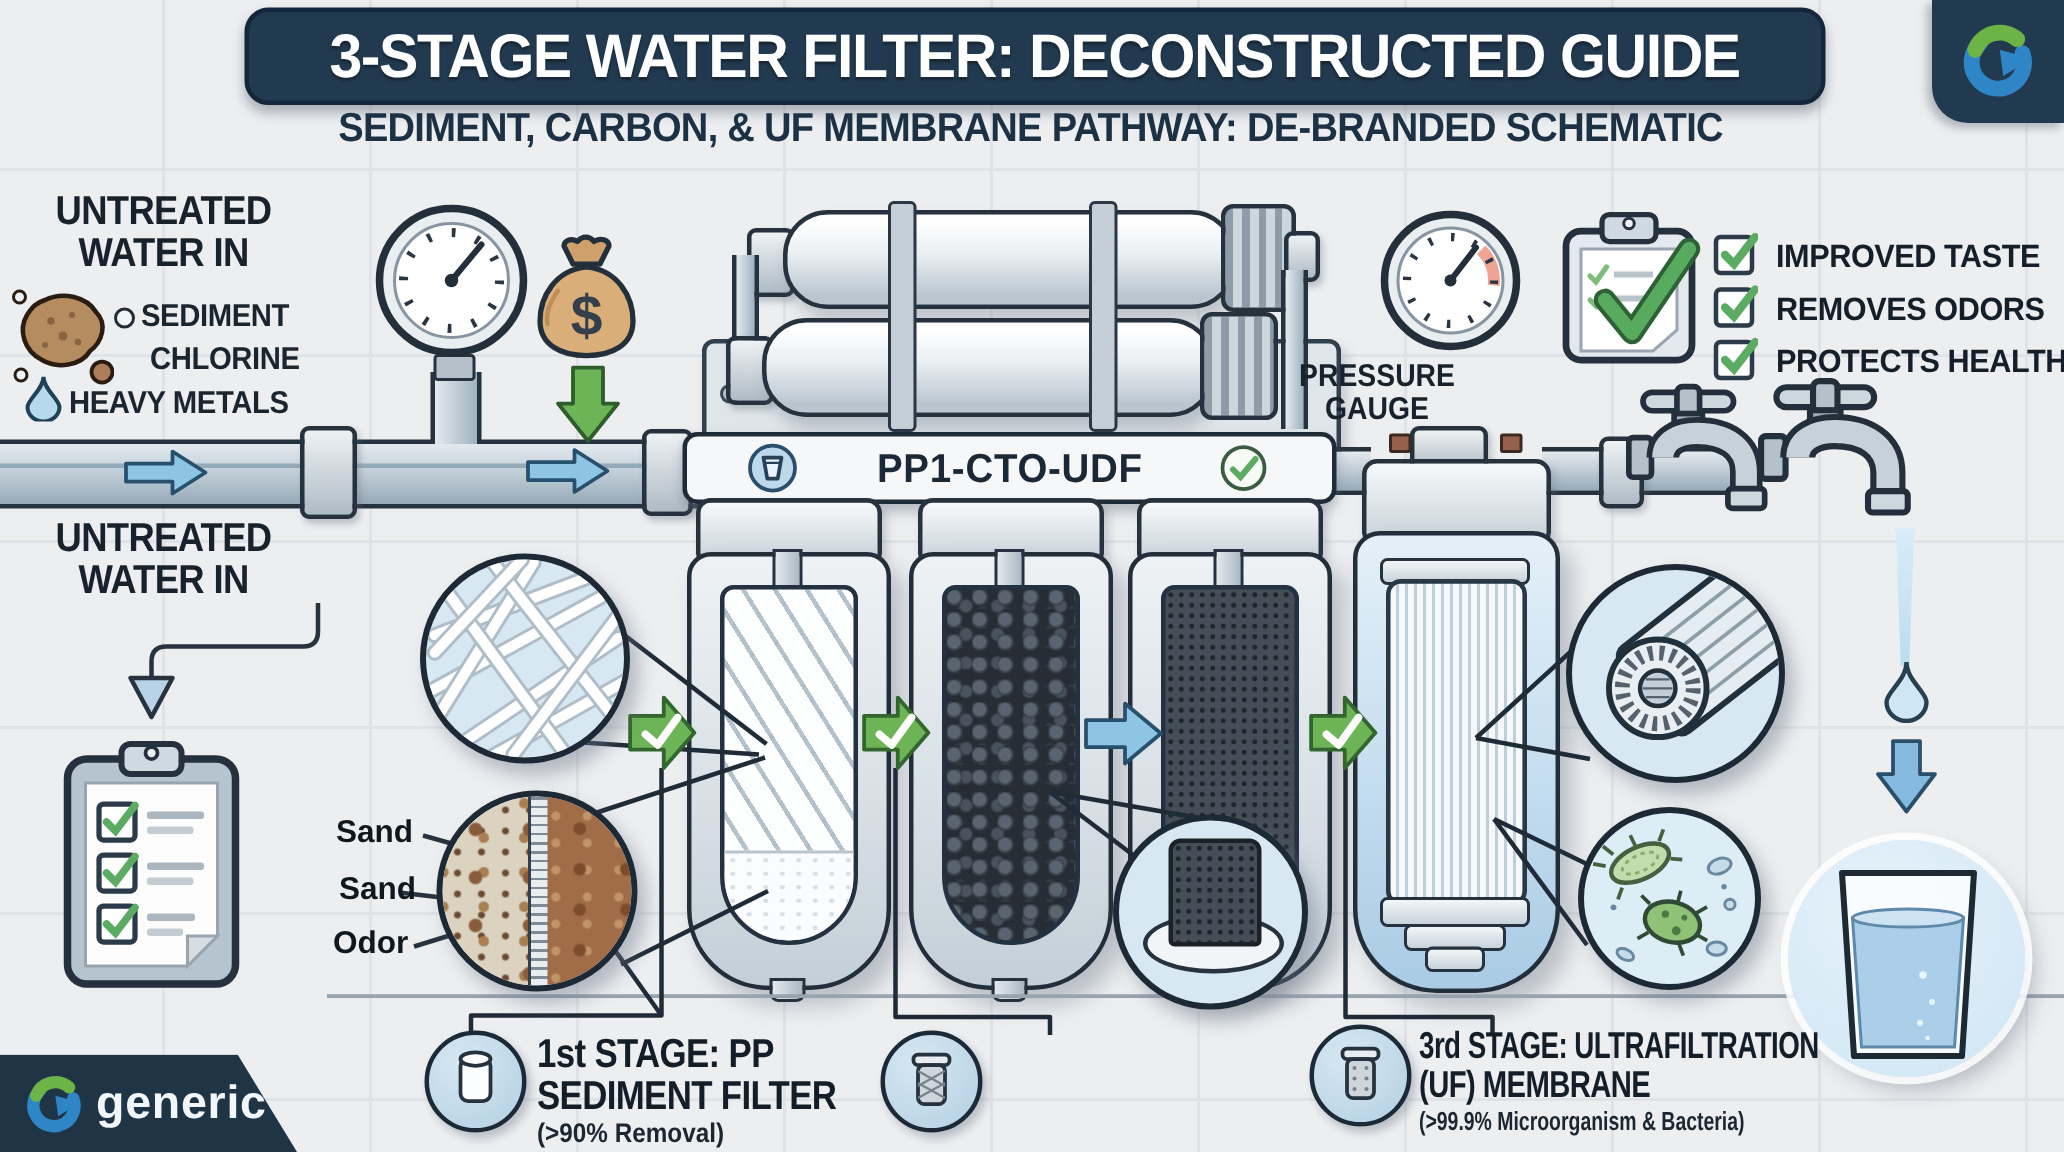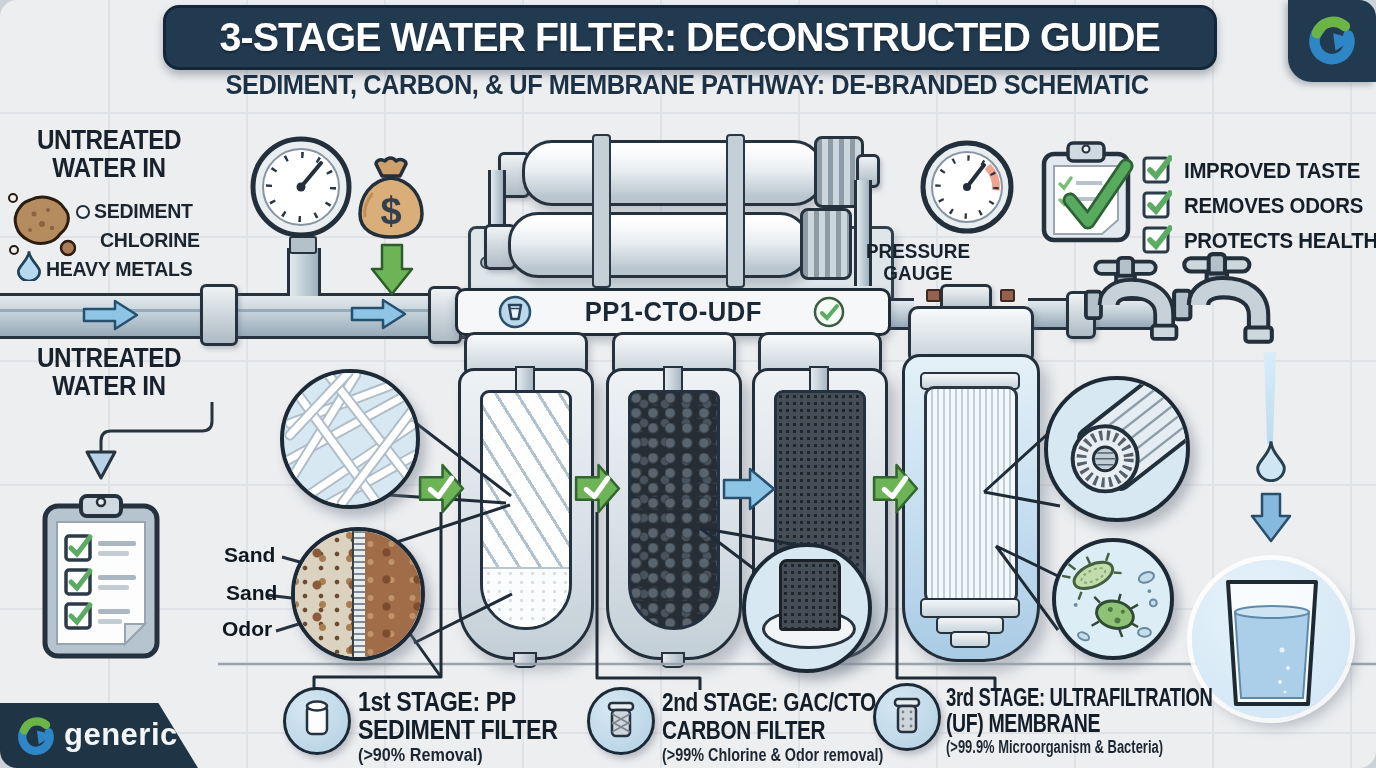--- a/index.html
+++ b/index.html
@@ -1,19 +1,19 @@
 <!DOCTYPE html>
 <html><head>
 <meta charset="utf-8">
 <style>
   html,body{margin:0;padding:0;background:#cdd2d8;font-family:"Liberation Sans","DejaVu Sans",sans-serif;}
   #stage{position:relative;width:1376px;height:768px;overflow:hidden;
     background-color:#eceef0;
     background-image:linear-gradient(#dfe3e7 2px,transparent 2px),linear-gradient(90deg,#dfe3e7 2px,transparent 2px);
-    background-size:138px 124px;background-position:-30px -12px;border-radius:17px;}
+    background-size:138px 124px;background-position:-30px -12px;}
   .abs{position:absolute;}
   .z1{z-index:1}.z2{z-index:2}.z3{z-index:3}.z4{z-index:4}.z5{z-index:5}
   .cond{font-weight:900;color:#16222e;transform-origin:left top;display:inline-block;white-space:nowrap;}
   .ctr{text-align:center;}
   
   .banner{background:#223a50;border:3px solid #14273a;border-radius:16px;box-shadow:0 5px 8px rgba(90,100,115,.45);display:flex;align-items:center;justify-content:center;}
   .banner-title{font-size:41px;font-weight:900;color:#fff;letter-spacing:-1px;white-space:nowrap;transform:scaleX(.96);text-shadow:0 2px 2px rgba(0,0,0,.35);}
   .subtitle{font-size:27px;font-weight:900;color:#1d3145;letter-spacing:-.5px;transform:scaleX(.94);transform-origin:center;display:block;white-space:nowrap;}
   .logo-badge{background:#223a50;border-bottom-left-radius:24px;box-shadow:-3px 3px 6px rgba(90,100,115,.4);display:flex;align-items:center;justify-content:center;}
   
@@ -507,25 +507,20 @@
 
   <div class="abs badge z4" style="left:587px;top:687px;width:62px;height:62px;">
     <span>
       <svg width="34" height="44" viewBox="0 0 34 44">
         <rect x="5" y="6" width="24" height="7" rx="3" fill="#e7edf1" stroke="#26323e" stroke-width="2.5"></rect>
         <rect x="8" y="13" width="18" height="26" rx="4" fill="#cfd6db" stroke="#26323e" stroke-width="2.5"></rect>
         <path d="M8,17 l18,10 M8,25 l18,10 M26,17 l-18,10 M26,25 l-18,10" stroke="#76838d" stroke-width="1.5"></path>
       </svg>
     </span>
   </div>
-  <div class="abs z4" style="left:662px;top:688px;width:250px;">
-    <span class="cond stage-title" style="font-size:26px;transform:scaleX(.8);">2nd STAGE: GAC/CTO</span><br>
-    <span class="cond stage-title" style="font-size:26px;transform:scaleX(.8);">CARBON FILTER</span><br>
-    <span class="cond stage-detail" style="transform:scaleX(.8);">(&gt;99% Chlorine &amp; Odor removal)</span>
-  </div>
 
   <div class="abs badge z4" style="left:873px;top:683px;width:62px;height:62px;">
     <span>
       <svg width="34" height="44" viewBox="0 0 34 44">
         <rect x="5" y="6" width="24" height="7" rx="3" fill="#e7edf1" stroke="#26323e" stroke-width="2.5"></rect>
         <rect x="8" y="13" width="18" height="26" rx="4" fill="#cfd6db" stroke="#26323e" stroke-width="2.5"></rect>
         <circle cx="13" cy="19" r="1.4" fill="#76838d"></circle>
           <circle cx="21" cy="19" r="1.4" fill="#76838d"></circle>
         <circle cx="13" cy="26" r="1.4" fill="#76838d"></circle>
           <circle cx="21" cy="26" r="1.4" fill="#76838d"></circle>

